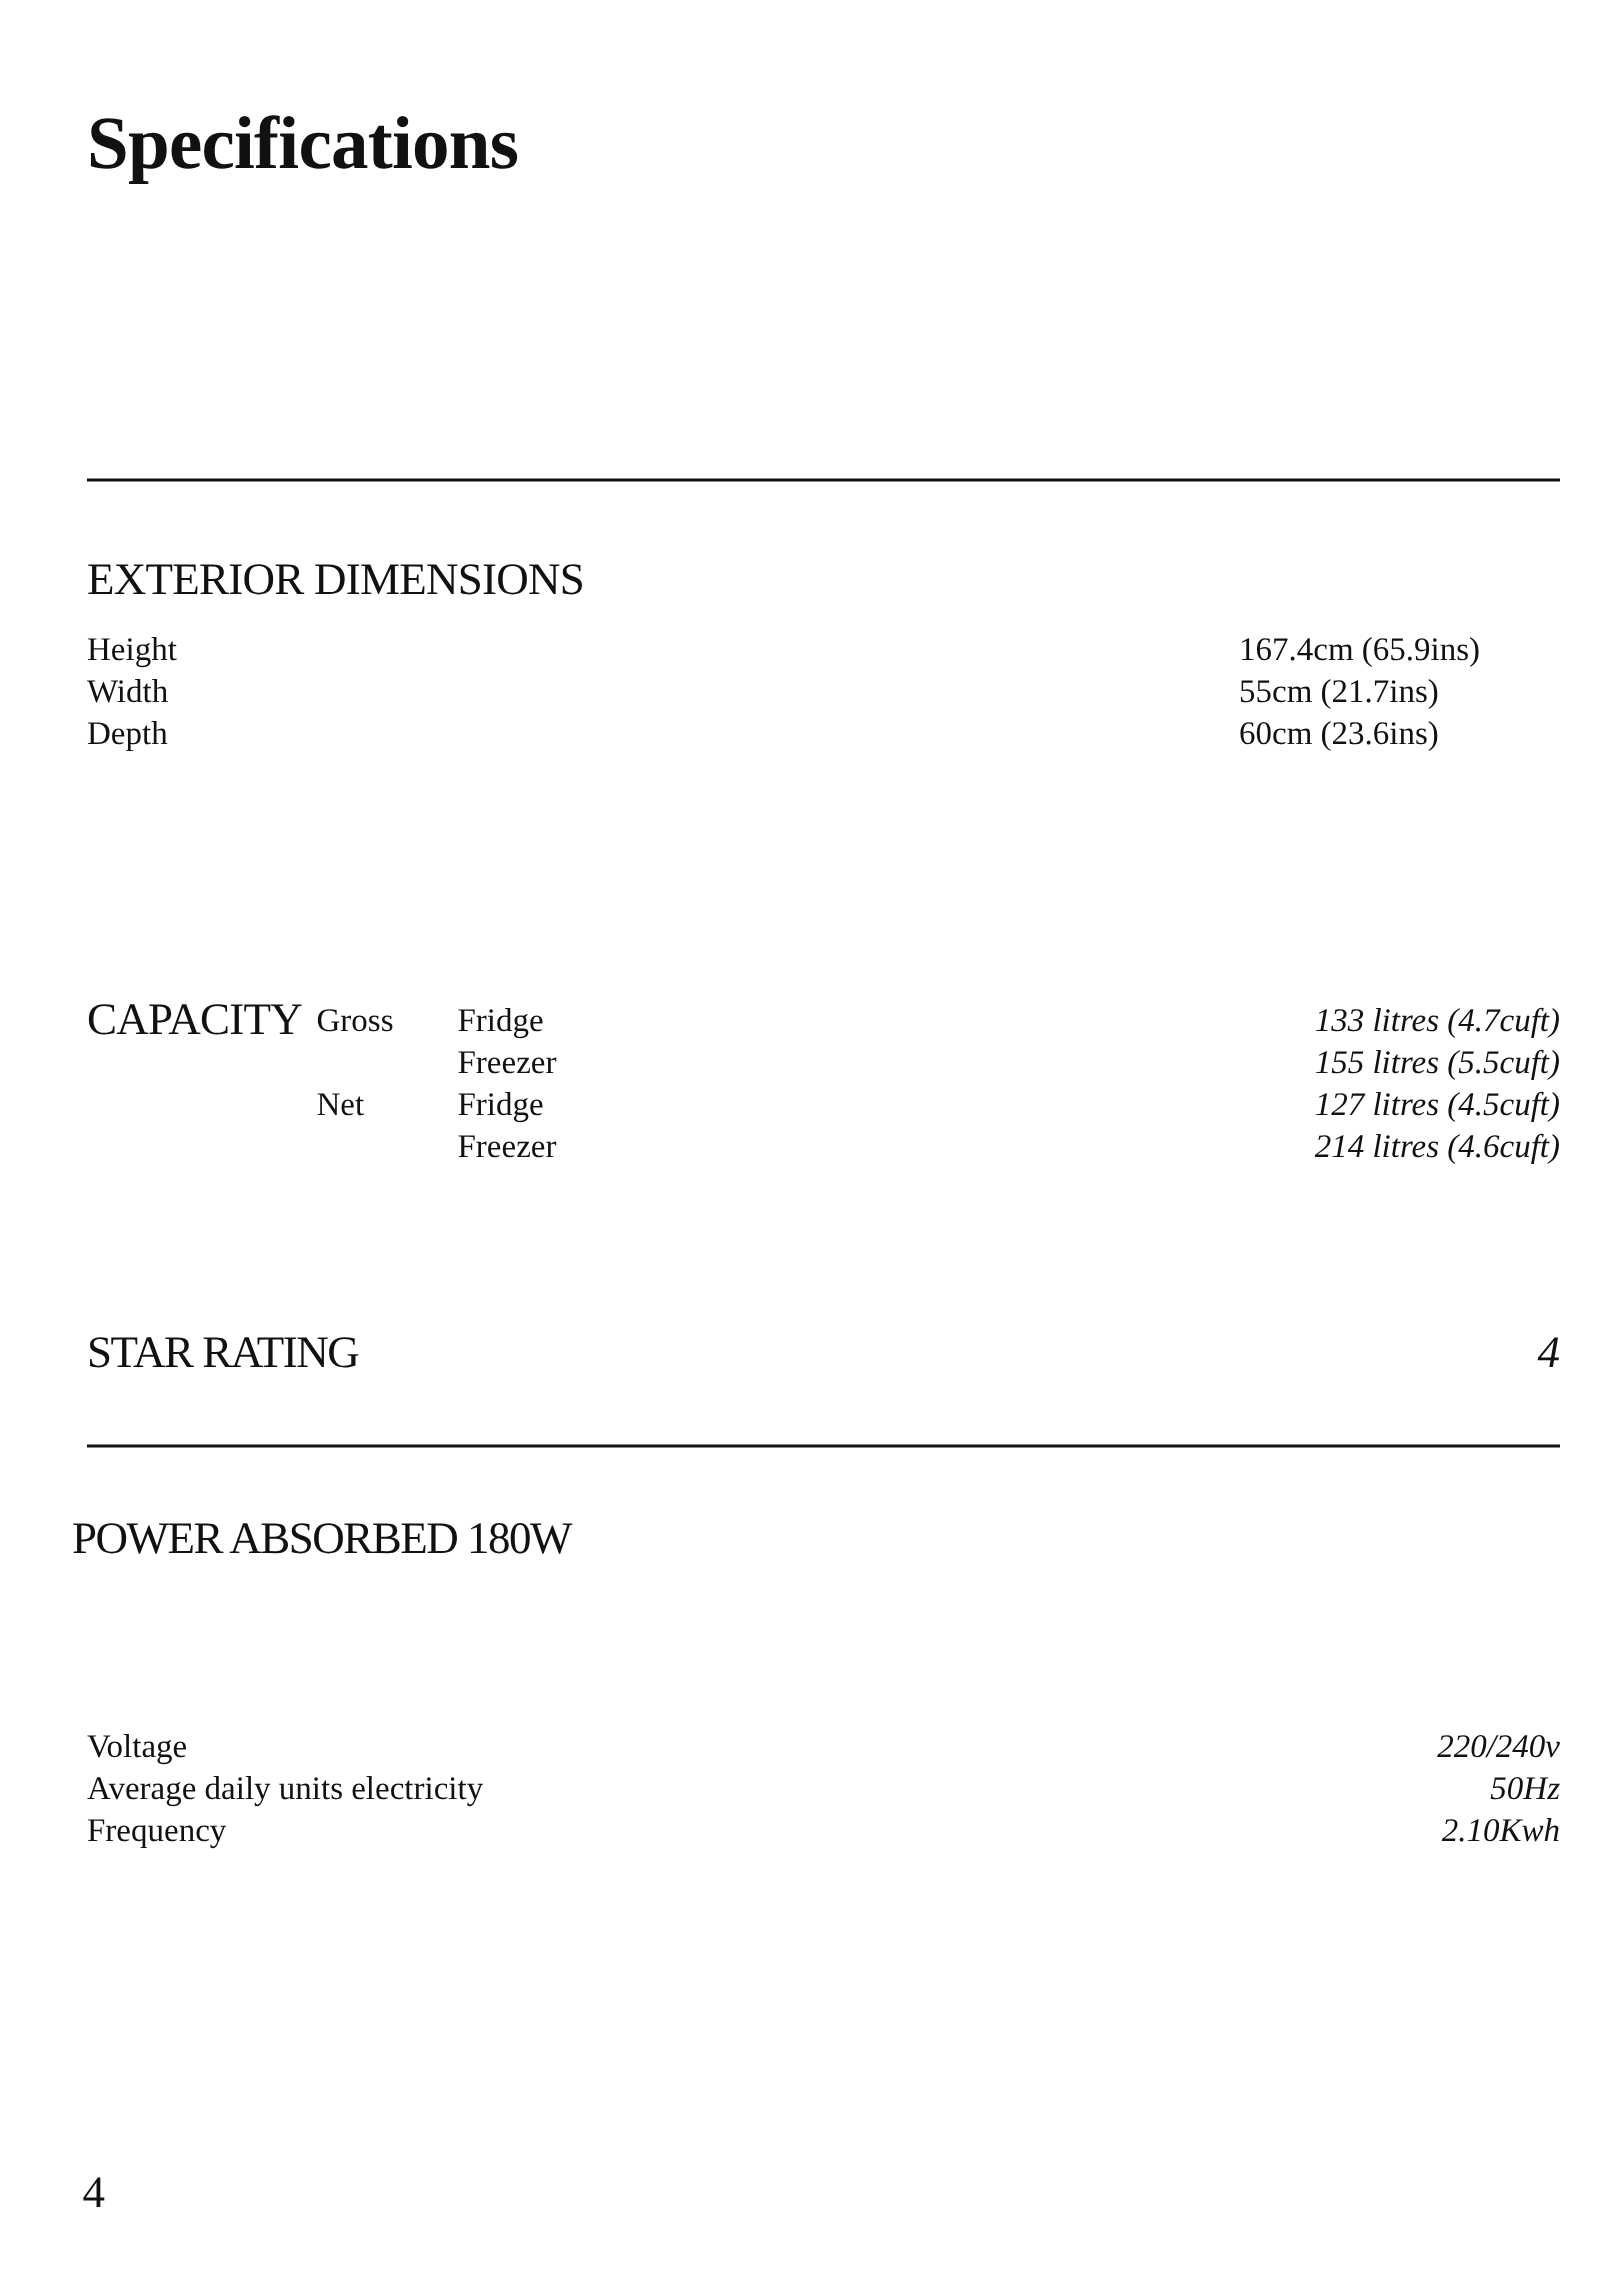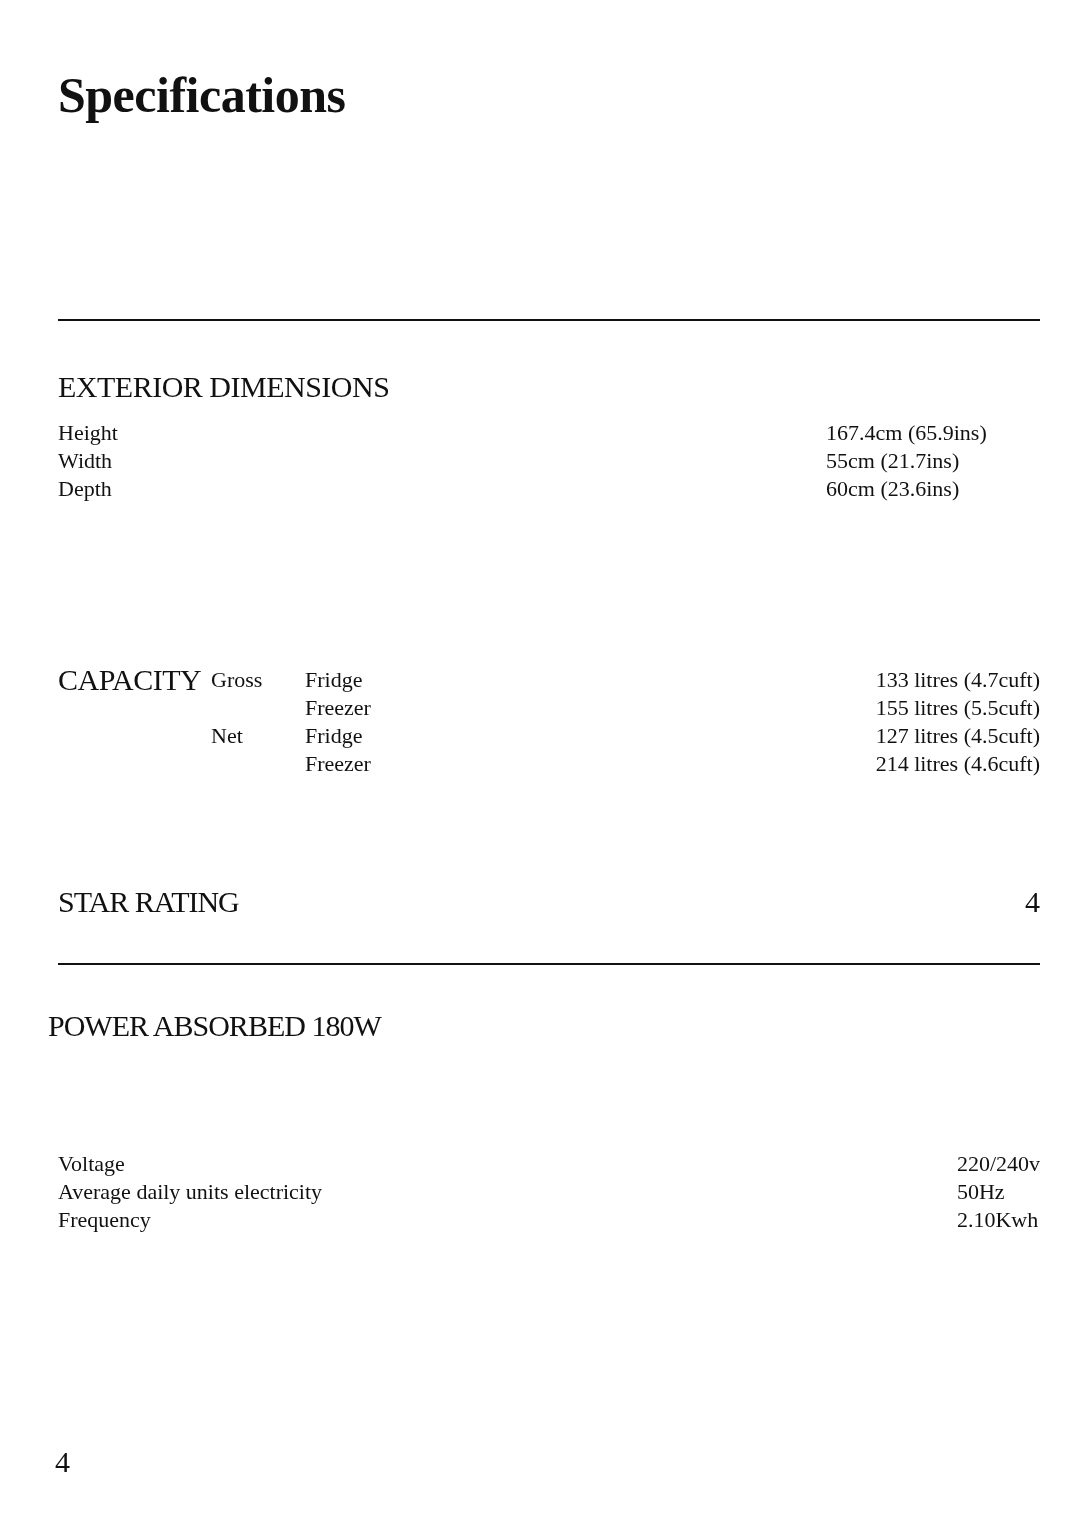--- a/index.html
+++ b/index.html
@@ -31,20 +31,22 @@
       height: 2px;
       background: #111111;
     }
     .txt {
       position: absolute;
       font-size: 30px;
       line-height: 28px;
       white-space: nowrap;
     }
     .right {
+      text-align: right;
+      font-style: italic;
     }
     .caps {
       letter-spacing: -0.5px;
     }
     .block {
       position: absolute;
     }
     .block .row {
       font-size: 22px;
       line-height: 28px;

